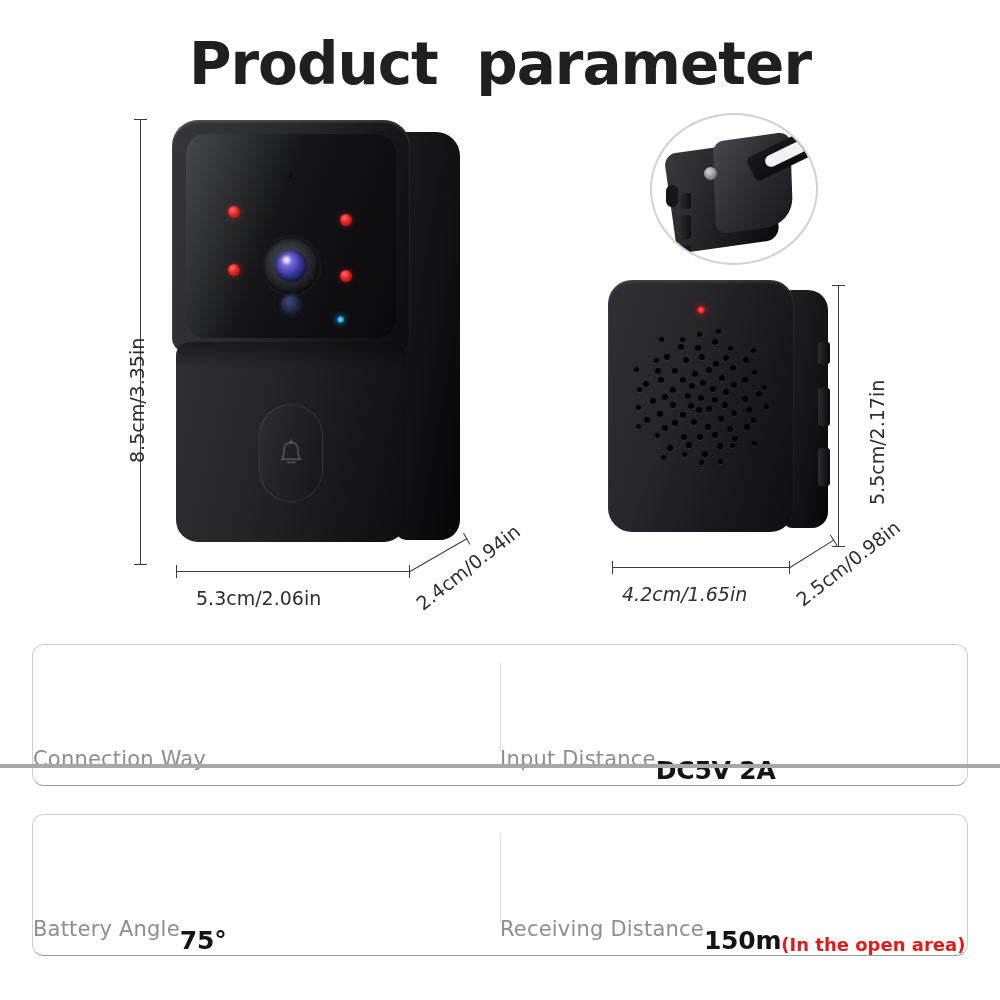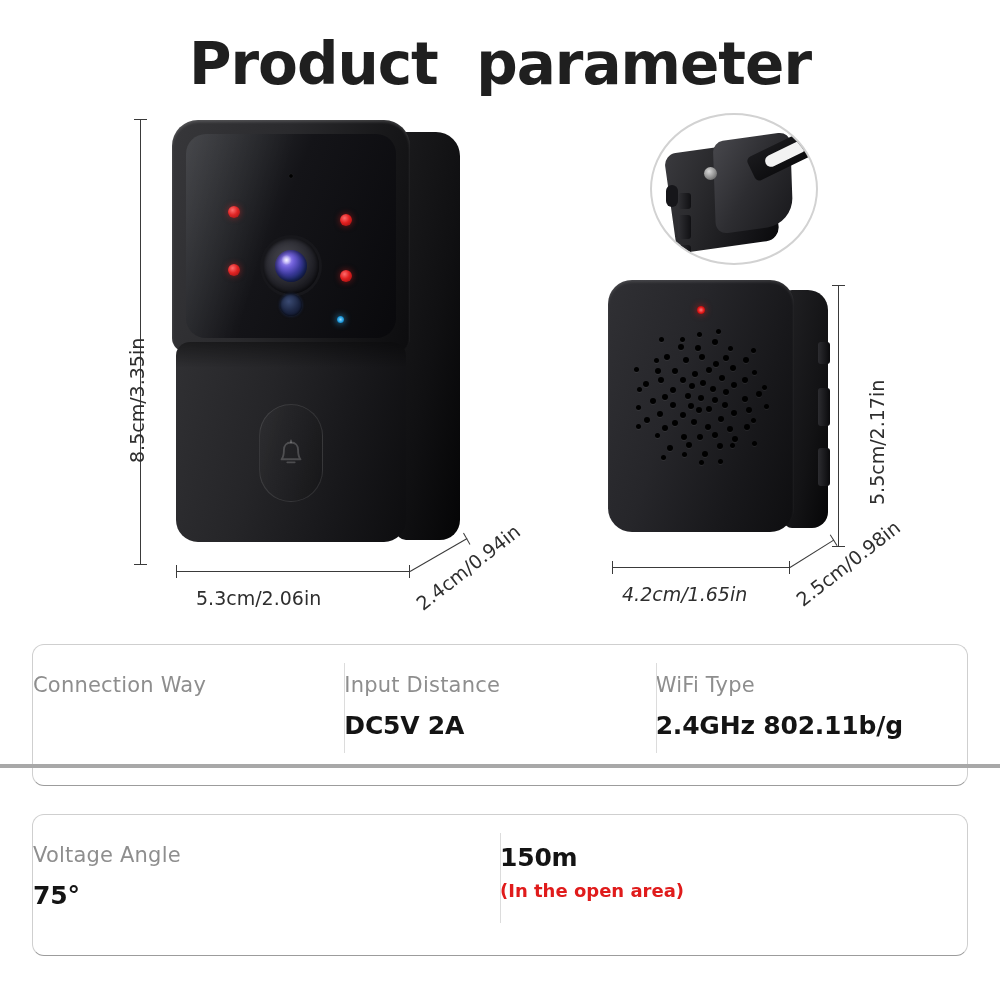--- a/index.html
+++ b/index.html
@@ -437,22 +437,22 @@
     border-radius: 12px;
     display: flex;
   }
   .spec-card.row1 { top: 644px; height: 142px; }
   .spec-card.row2 { top: 814px; height: 142px; }
 
   .spec-col {
     flex: 1;
     position: relative;
     display: flex;
-    flex-direction: column;
-    align-items: flex-start;
+    flex-direction: row;
+    align-items: flex-end;
     justify-content: flex-start;
     padding-top: 28px;
   }
   .spec-col + .spec-col::before {
     content: "";
     position: absolute;
     left: 0;
     top: 18px;
     bottom: 32px;
     width: 1px;
@@ -663,34 +663,30 @@
   <div class="spec-card row1">
     <div class="spec-col">
       <div class="spec-label">Connection Way</div>
 
     </div>
     <div class="spec-col">
       <div class="spec-label">Input Distance</div>
       <div class="spec-value">DC5V 2A</div>
 
     </div>
-    <div class="spec-col">
-      <div class="spec-label">WiFi Type</div>
-      <div class="spec-value">2.4GHz 802.11b/g</div>
-
-    </div>
   </div>
 
   <div class="spec-card row2">
     <div class="spec-col">
-      <div class="spec-label">Voltage Angle</div>
+      <div class="spec-label">Battery Angle</div>
       <div class="spec-value">75°</div>
 
     </div>
     <div class="spec-col">
+      <div class="spec-label">Receiving Distance</div>
       <div class="spec-value">150m</div>
       <div class="spec-note">(In the open area)</div>
     </div>
   </div>
 
   <div class="bottom-rule"></div>
 
 </div>
 
 </body></html>

